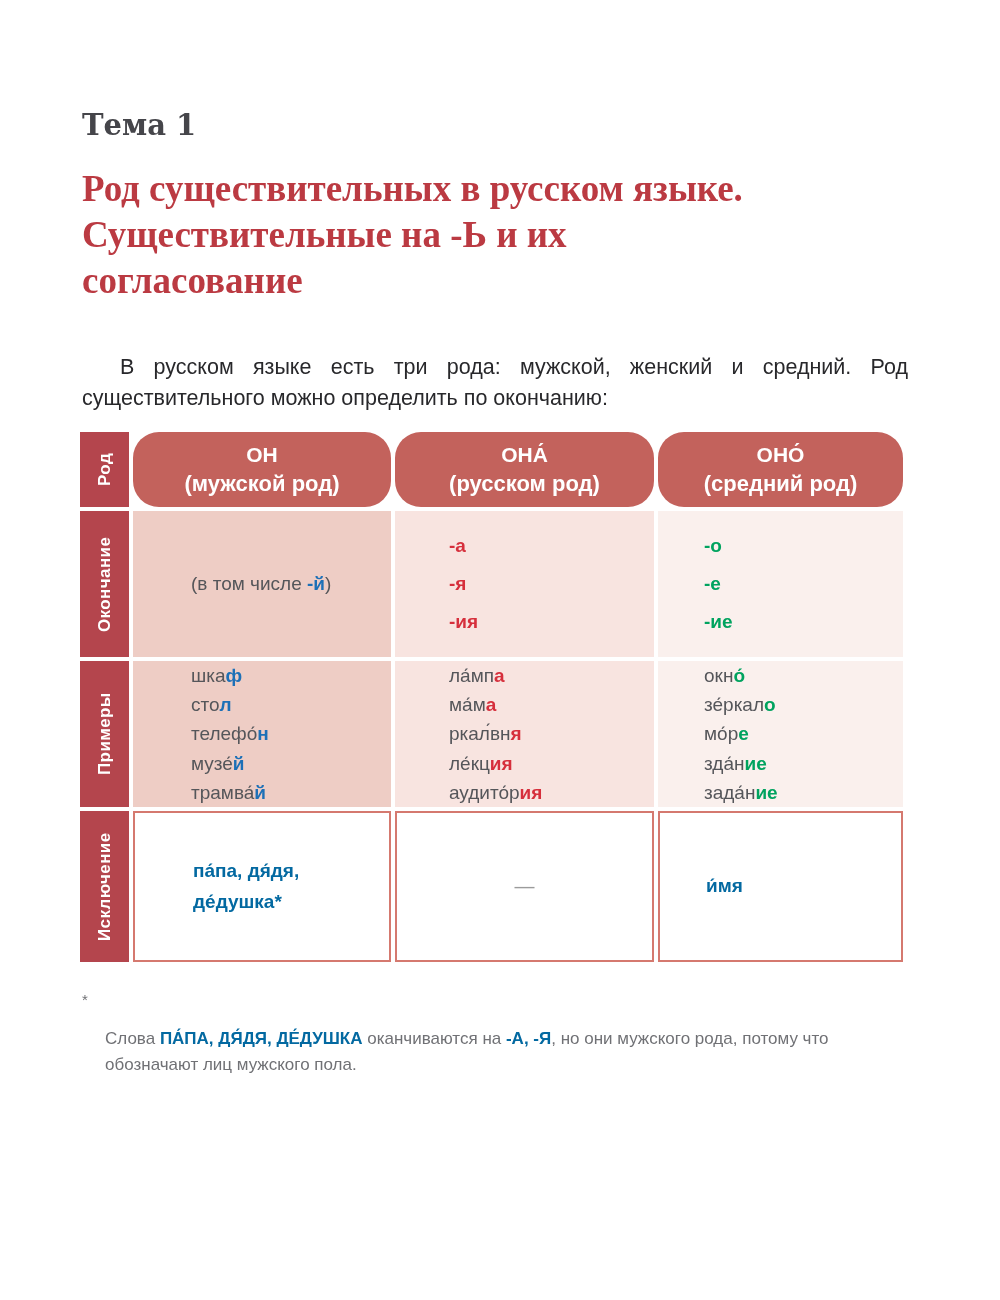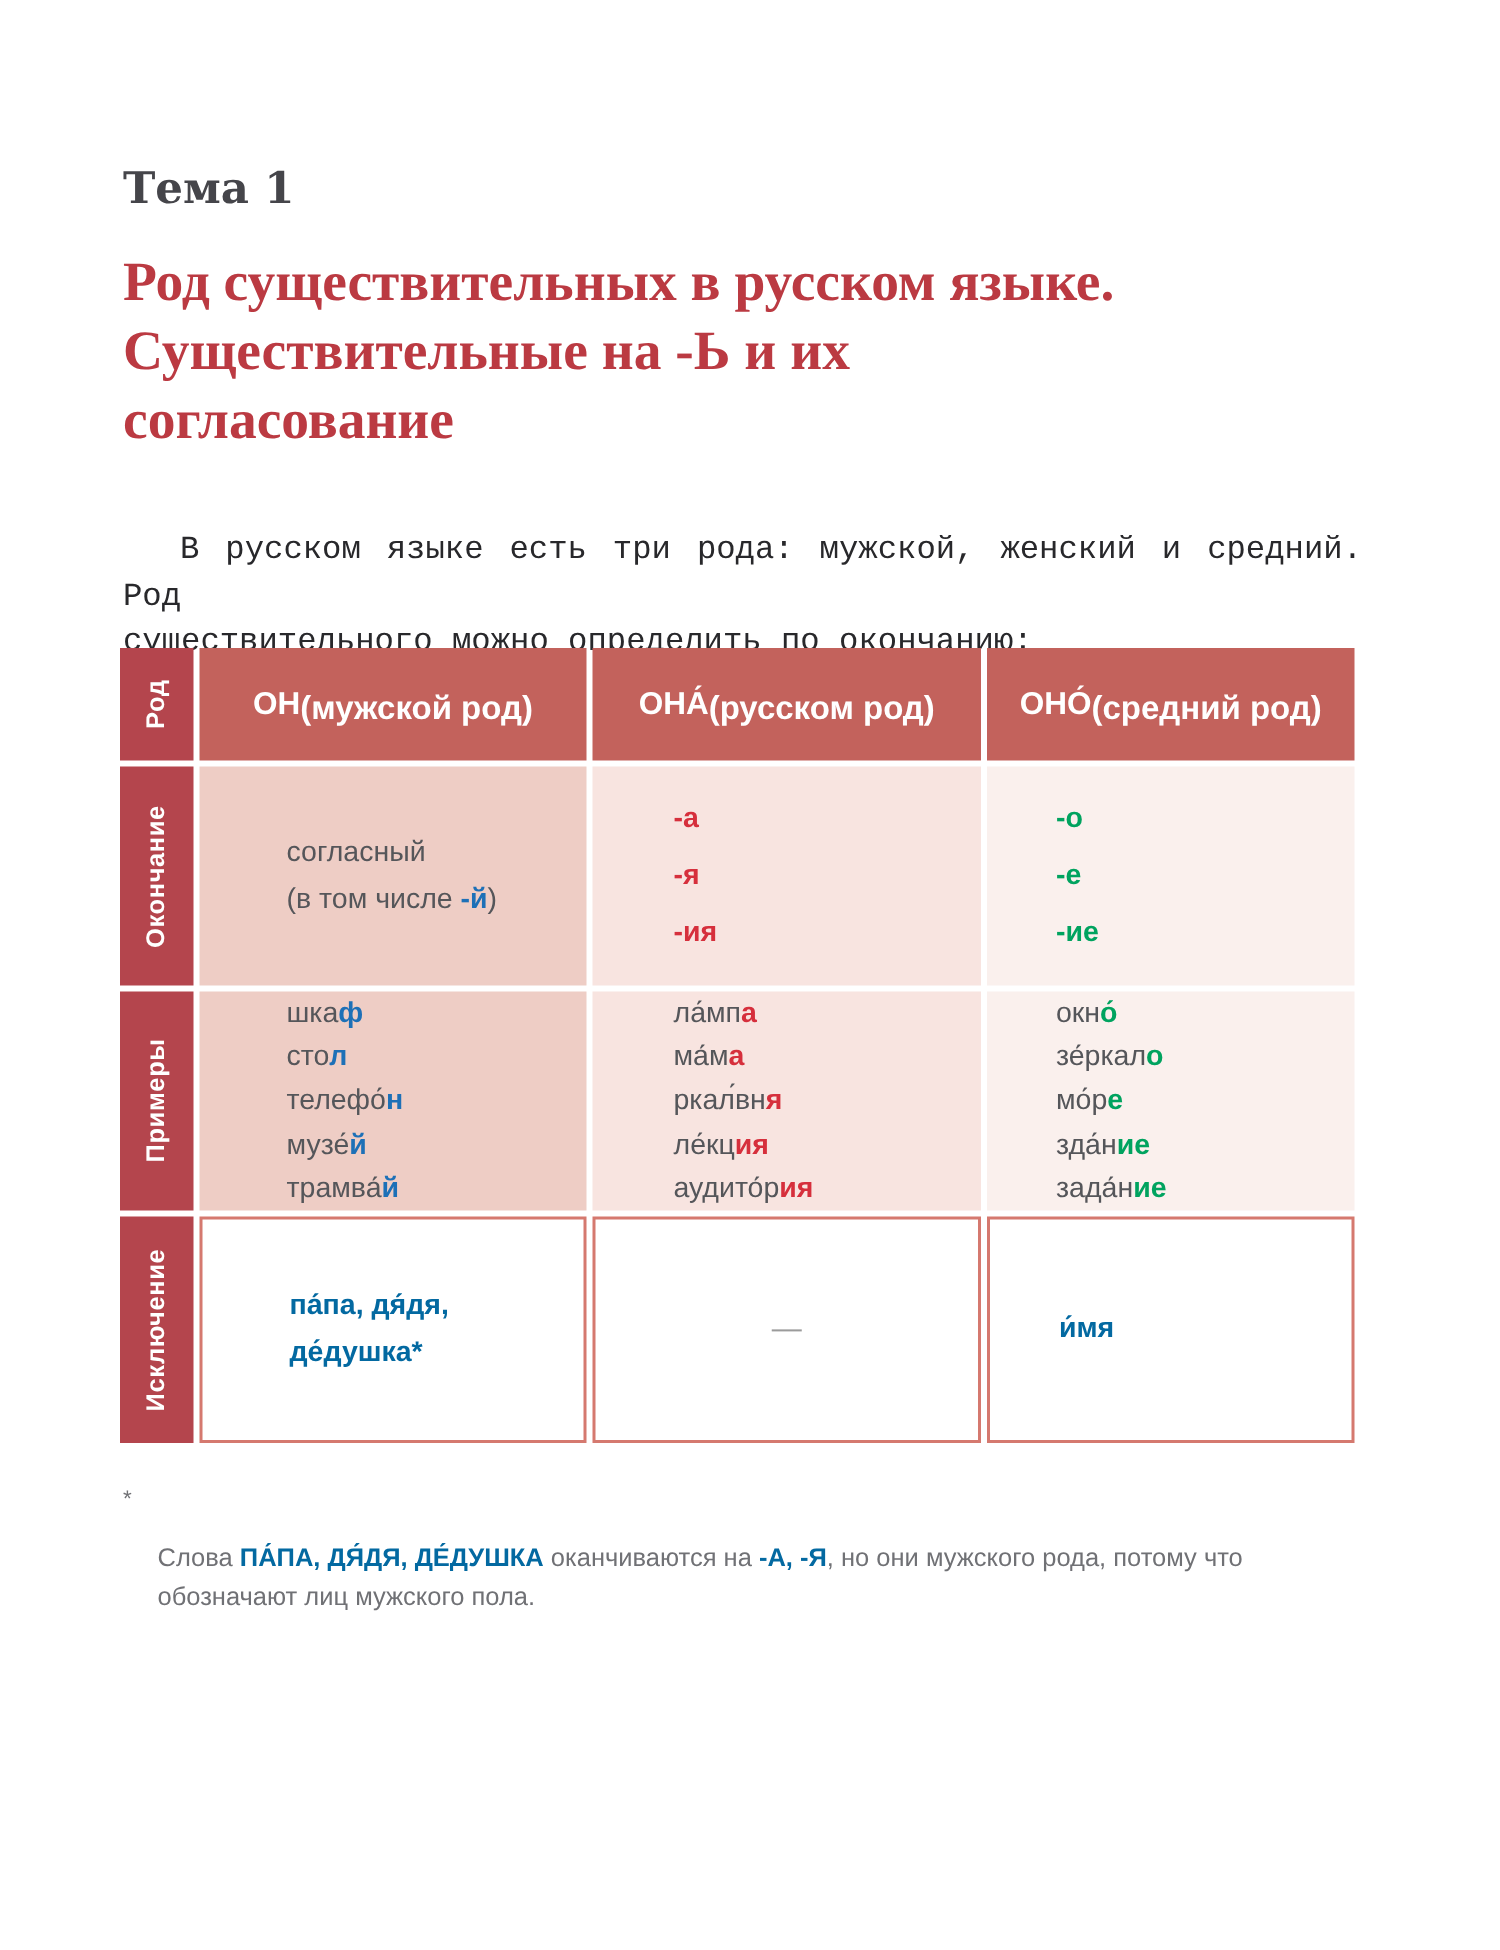--- a/index.html
+++ b/index.html
@@ -7,33 +7,33 @@
         font-family:"Liberation Sans",sans-serif;}
 
   .kicker{position:absolute;left:82px;top:108px;
           font-family:"DejaVu Serif",serif;font-size:29px;font-weight:700;color:#45454a;}
 
   .title{position:absolute;left:82px;top:166px;width:840px;
          font-family:"DejaVu Serif",serif;font-size:37px;font-weight:700;color:#bb3a42;
          line-height:1.24;white-space:pre-line;}
 
   .intro{position:absolute;left:82px;top:352px;width:826px;
-         font-family:Liberation Mono, monospace;font-size:21.5px;color:#28282b;line-height:1.42;}
+         font-family:Liberation Sans, sans-serif;font-size:21.5px;color:#28282b;line-height:1.42;}
   .intro .l1{text-indent:38px;text-align:justify;text-align-last:justify;}
 
   .gtable{position:absolute;left:80px;top:432px;
           display:grid;grid-template-columns:49px 258px 259px 245px;
           grid-template-rows:75px 146px 146px 151px;gap:4px;}
 
   .lbl{background:#b4454d;color:#ffffff;display:flex;align-items:center;justify-content:center;
        writing-mode:vertical-rl;transform:rotate(180deg);
        font-weight:700;font-size:17px;letter-spacing:0.4px;}
 
-  .hdr{background:#c3625c;color:#ffffff;display:flex;
-       align-items:center;justify-content:center;font-weight:700;text-align:center;}
+  .hdr{background:#c3625c;color:#ffffff;display:flex;flex-direction:column;
+       align-items:center;justify-content:center;font-weight:700;text-align:center;border-radius:26px;}
   .hdr .nm{font-size:21px;}
   .hdr .sub{font-size:22px;margin-top:4px;}
 
   .cell{display:flex;flex-direction:column;justify-content:center;
         font-size:19px;color:#55565a;box-sizing:border-box;}
   .bg-on{background:#eecdc5;padding-left:58px;}
   .bg-ona{background:#f8e4e0;padding-left:54px;}
   .bg-ono{background:#faf0ed;padding-left:46px;}
 
   .note .ln{line-height:1.65;}
@@ -85,21 +85,20 @@
       <div class="nm">ОНА́</div>
       <div class="sub">(русском род)</div>
     </div>
     <div class="hdr">
       <div class="nm">ОНО́</div>
       <div class="sub">(средний род)</div>
     </div>
 
     <div class="lbl">Окончание</div>
     <div class="cell bg-on note">
-        <div class="ln"><span class="c-base">согласный</span></div>
         <div class="ln"><span class="c-base">(в том числе </span><span class="c-blue">-й</span><span class="c-base">)</span></div>
       </div>
     <div class="cell bg-ona endings">
         <div class="ln"><span class="c-red">-а</span></div>
         <div class="ln"><span class="c-red">-я</span></div>
         <div class="ln"><span class="c-red">-ия</span></div>
       </div>
     <div class="cell bg-ono endings">
         <div class="ln"><span class="c-green">-о</span></div>
         <div class="ln"><span class="c-green">-е</span></div>

